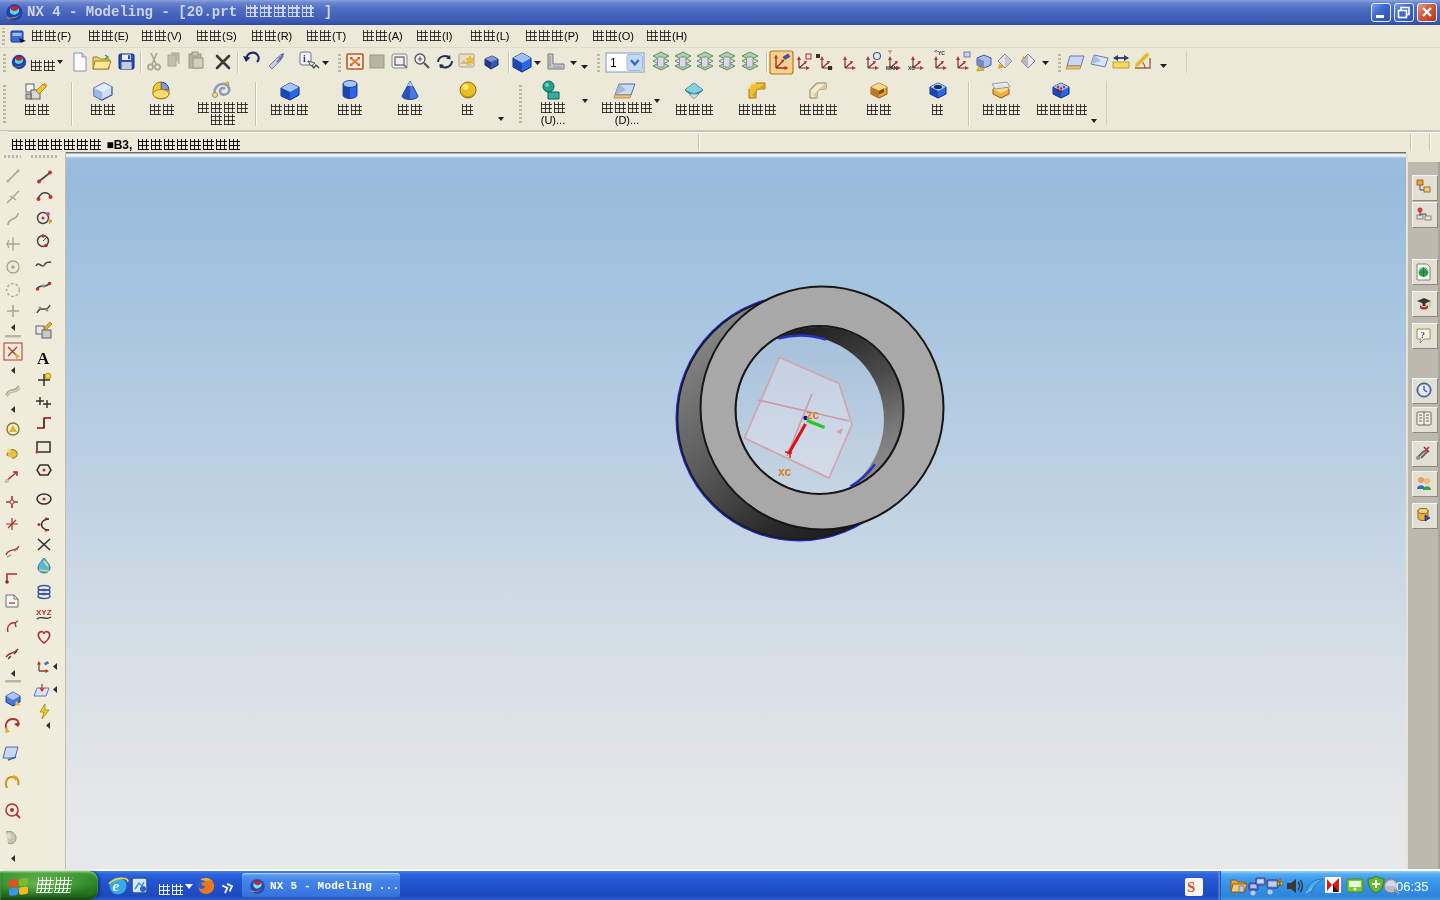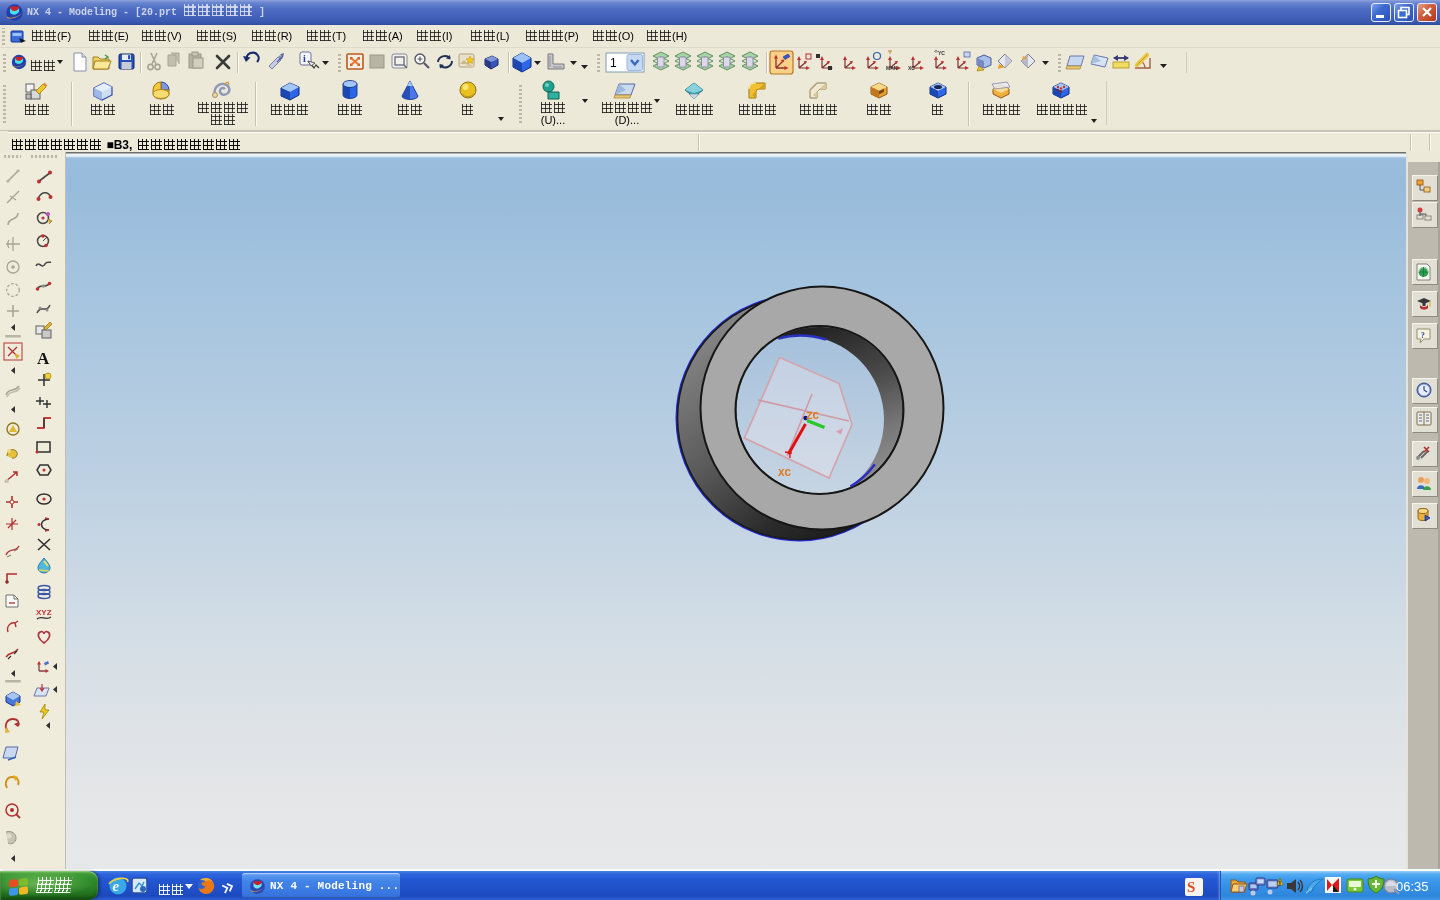--- a/index.html
+++ b/index.html
@@ -12,21 +12,21 @@
 .kb{background:repeating-linear-gradient(90deg,rgba(0,0,0,.95) 0 1.2px,transparent 1.2px 4px),
 repeating-linear-gradient(0deg,rgba(0,0,0,.95) 0 1.2px,transparent 1.2px 4px)}
 .kw{background:repeating-linear-gradient(90deg,rgba(255,255,255,.92) 0 1.2px,transparent 1.2px 4px),
 repeating-linear-gradient(0deg,rgba(255,255,255,.92) 0 1.2px,transparent 1.2px 4px)}
 .kt{width:12px;height:12px;background:repeating-linear-gradient(90deg,rgba(216,220,240,.9) 0 1.2px,transparent 1.2px 4.2px),
 repeating-linear-gradient(0deg,rgba(216,220,240,.9) 0 1.2px,transparent 1.2px 4.2px)}
 
 #title{left:0;top:0;width:1440px;height:25px;
 background:linear-gradient(180deg,#8CA2DC 0,#6884CF 3px,#5070C4 8px,#4765BD 14px,#3F5CB4 20px,#3451A8 24px,#2B46A0 25px)}
 #title .txt{position:absolute;left:27px;top:4px;color:#CDD4EA;font-family:"Liberation Mono",monospace;
-font-weight:bold;font-size:10px;letter-spacing:0px;white-space:nowrap}
+font-weight:bold;font-size:14px;letter-spacing:0px;white-space:nowrap}
 .winbtn{position:absolute;top:3px;width:20px;height:19px;border-radius:3px;
 border:1px solid #E6EBF7;color:#fff;text-align:center;line-height:17px;font-size:12px}
 
 #menubar{left:0;top:25px;width:1440px;height:23px;background:#ECE9D8;border-bottom:1px solid #DEDACB}
 .mitem{position:absolute;top:5px;font-size:11px;color:#000;white-space:nowrap}
 
 #tb1{left:0;top:48px;width:1440px;height:29px;background:#ECE9D8}
 #tb2{left:0;top:77px;width:1440px;height:54px;background:#ECE9D8;border-bottom:1px solid #C9C5B5}
 .sep{position:absolute;width:1px;background:#C6C2B2;box-shadow:1px 0 0 #FBFAF4}
 .dots{position:absolute;width:3px;background:repeating-linear-gradient(0deg,#BBB8A5 0 2px,#ECE9D8 2px 4px)}
@@ -794,21 +794,21 @@
       <span class="k kw" style="width:16px;height:16px"></span><span class="k kw" style="width:16px;height:16px"></span>
     </div>
   </div>
   <div id="taskbtn">
     <svg style="left:7px;top:5px" width="17" height="17" viewBox="0 0 19 19">
       <circle cx="9.5" cy="9.5" r="8.2" fill="#2848b8"></circle>
       <path d="M4.5 3.5 L14.5 3.5 L9.5 12 Z" fill="#d02020"></path>
       <path d="M5 5 C7 9 12 9 14 5 L14 8.5 C12 12.5 7 12.5 5 9.5 Z" fill="#70e8f0"></path>
       <path d="M1.5 13.5 A9.5 5.5 -15 0 0 18 6.5 A 10.5 6.5 -15 0 1 2.8 15.2 Z" fill="#e8a020"></path>
     </svg>
-    <div style="position:absolute;left:28px;top:7px;color:#fff;font-family:'Liberation Mono',monospace;font-size:11px;font-weight:bold;letter-spacing:0.2px">NX 4 - Modeling ...</div>
+    <div style="position:absolute;left:28px;top:7px;color:#fff;font-family:'Liberation Mono',monospace;font-size:11px;font-weight:bold;letter-spacing:0.2px">NX 5 - Modeling ...</div>
   </div>
   <svg style="left:104px;top:4px" width="135" height="24" viewBox="0 0 135 24">
 
     <g transform="translate(4,1)">
       <circle cx="10" cy="10" r="8.5" fill="#38A8E8"></circle>
       <text x="4.5" y="15" font-size="15" font-style="italic" font-weight="bold" fill="#F8F8FF" font-family="Liberation Serif,serif">e</text>
       <path d="M1,8 A9.5,4 -15 0 1 19.5,6" fill="none" stroke="#F0D040" stroke-width="1.6"></path>
     </g>
 
     <g transform="translate(27,2)">

